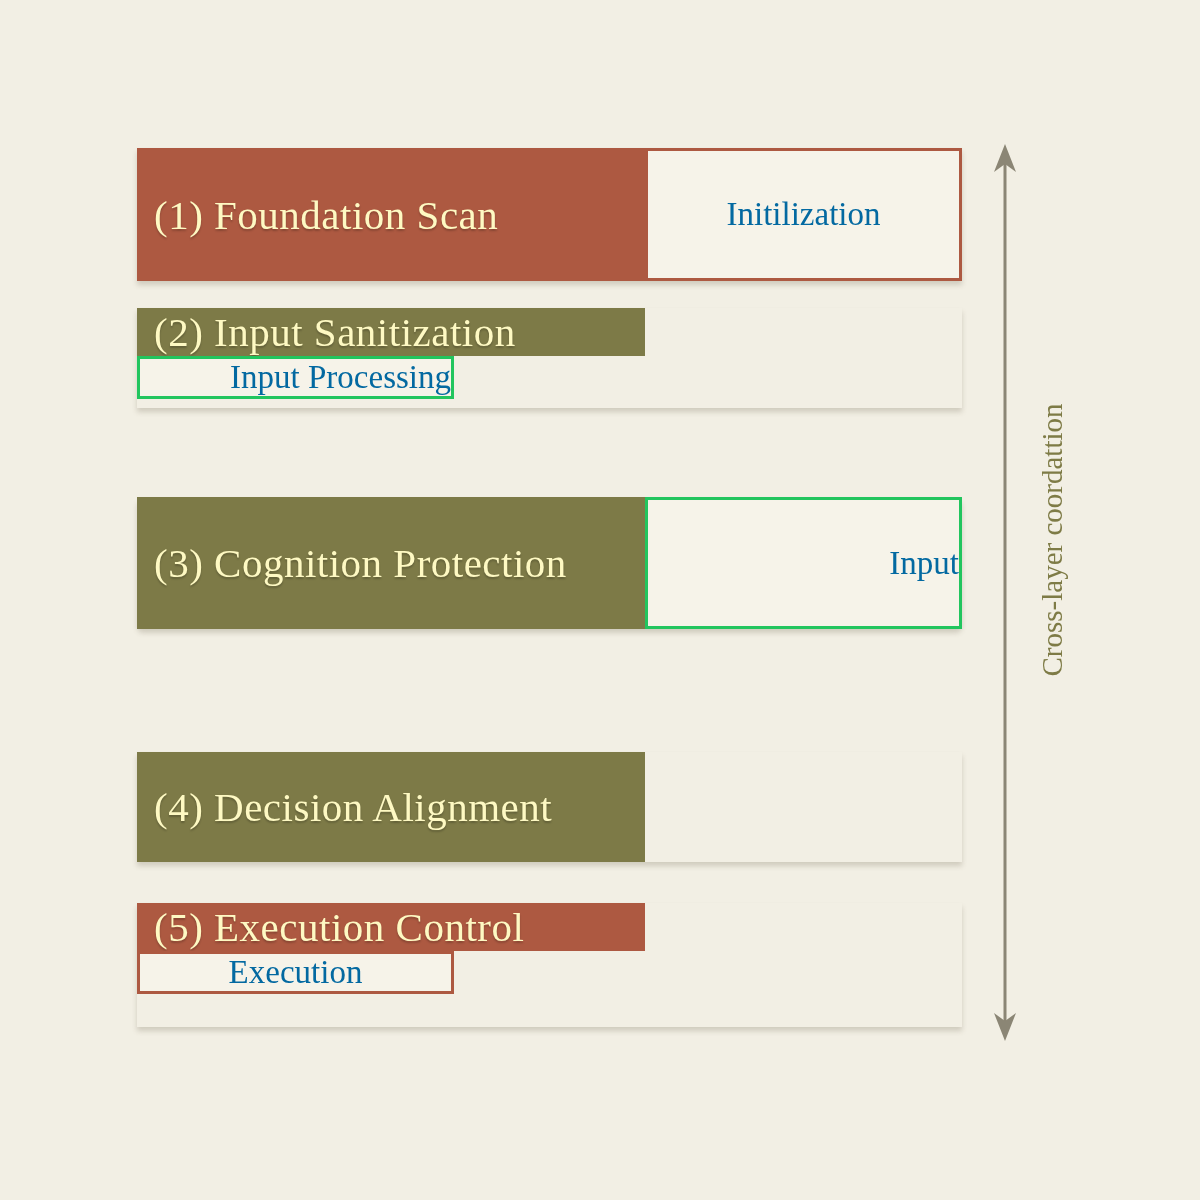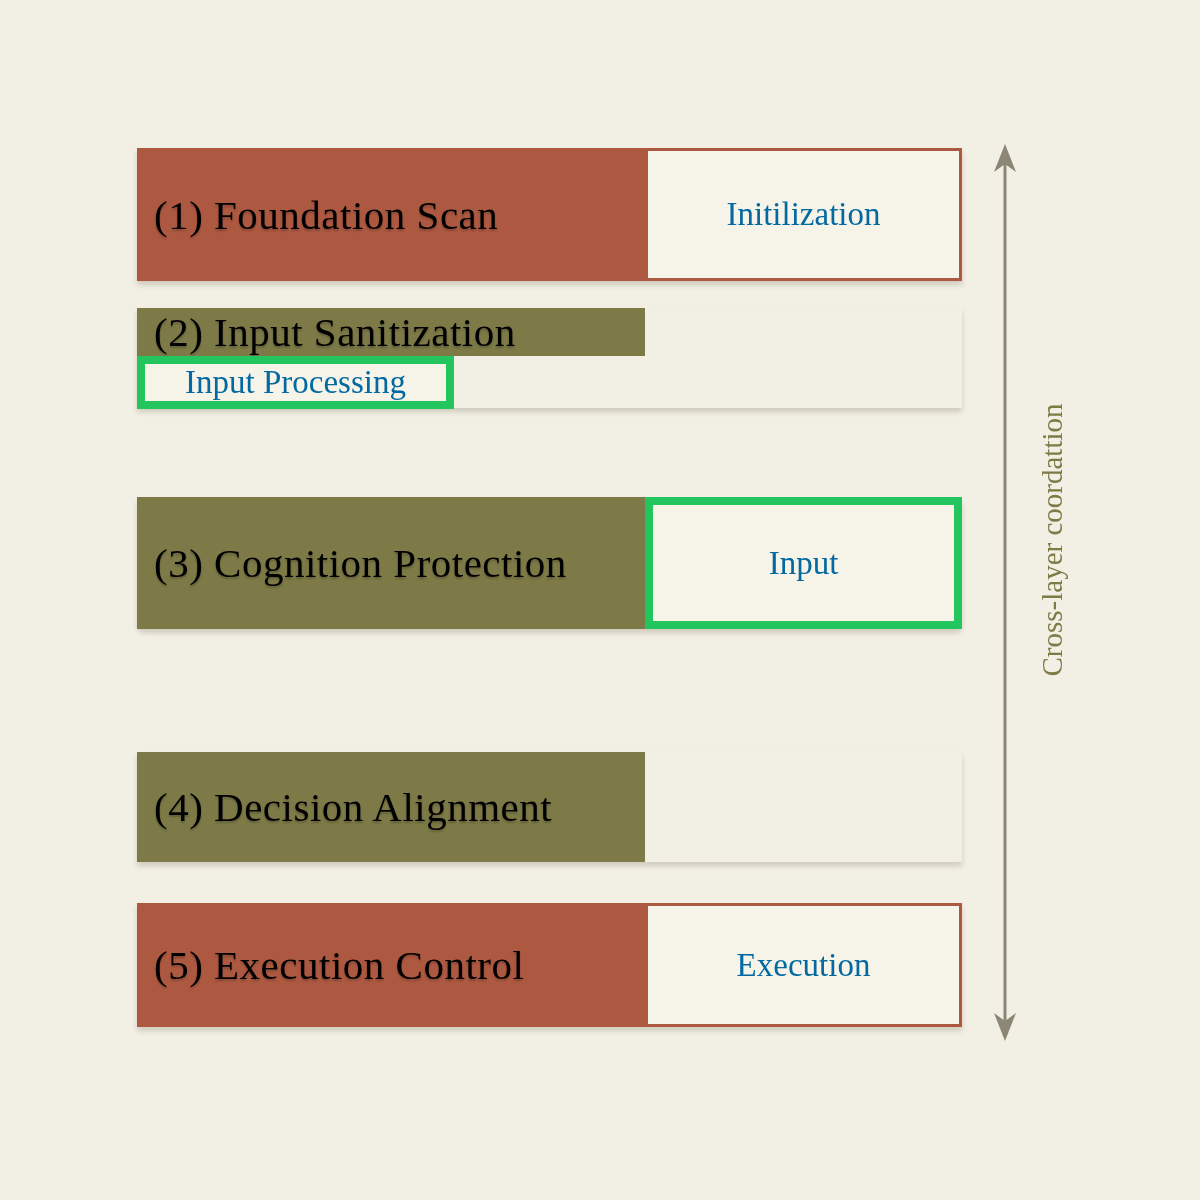--- a/index.html
+++ b/index.html
@@ -22,32 +22,32 @@
     position: absolute;
     left: 137px;
     width: 825px;
     display: flex;
     box-shadow: 0 4px 5px rgba(90, 80, 60, 0.22);
   }
   .row-1 { top: 148px;  height: 133px; }
   .row-2 { top: 308px;  height: 100px; flex-direction: column; }
   .row-3 { top: 497px;  height: 132px; border-radius: 6px; }
   .row-4 { top: 752px;  height: 110px; }
-  .row-5 { top: 903px;  height: 124px; }
+  .row-5 { top: 903px;  height: 124px; flex-direction: column; }
 
   .layer-box {
     width: 508px;
     display: flex;
     align-items: center;
     box-sizing: border-box;
     padding-left: 17px;
   }
   .layer-label {
     font-size: 41px;
-    color: #000000;
+    color: #fef9c3;
     letter-spacing: 0.5px;
     text-shadow: 0 2px 2px rgba(0,0,0,0.22);
     white-space: nowrap;
   }
   .stage-box {
     width: 317px;
     box-sizing: border-box;
     background: #f6f3e9;
     display: flex;
     align-items: center;
@@ -55,21 +55,21 @@
   }
   .stage-label {
     font-size: 33px;
     color: #0369a1;
     white-space: nowrap;
   }
 
   .variant-rust .layer-box { background: #ad5941; }
   .variant-rust .stage-box { border: 3px solid #ad5941; }
   .variant-olive .layer-box { background: #7d7a47; }
-  .variant-olive .stage-box { border: 8px solid #22c55e; }
+  .variant-olive .stage-box { border: 3px solid #22c55e; justify-content: flex-end; }
 
   .cross-arrow {
     position: absolute;
     left: 985px;
     top: 140px;
   }
   .arrow-label {
     position: absolute;
     left: 1052px;
     top: 540px;

